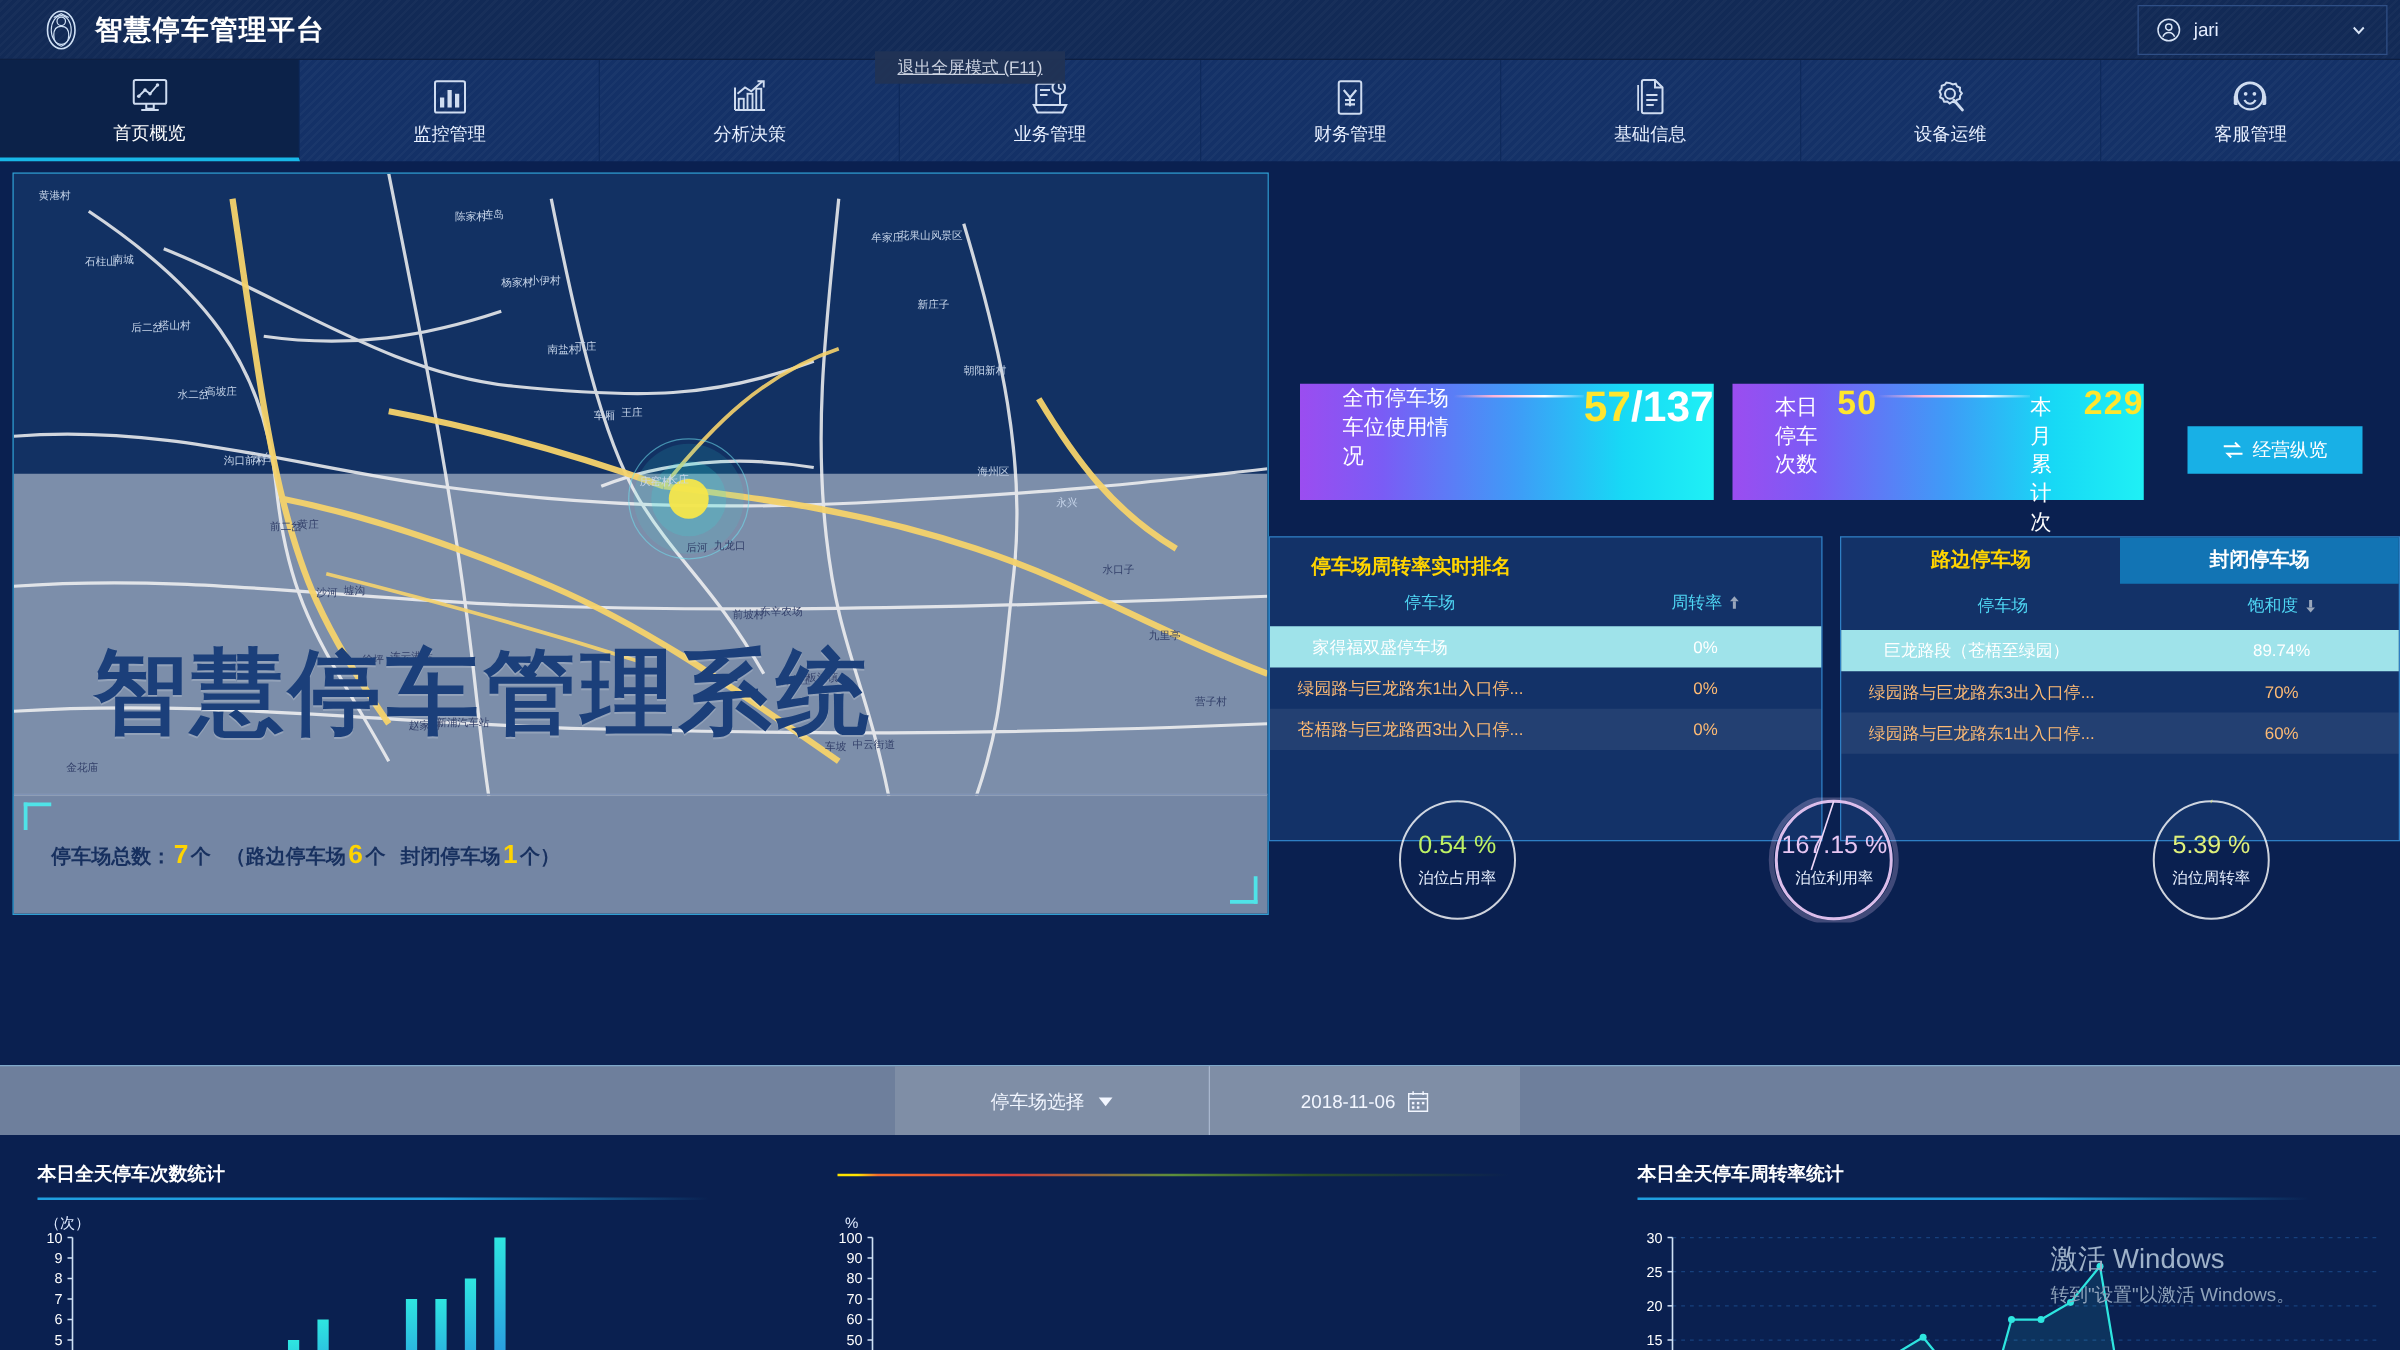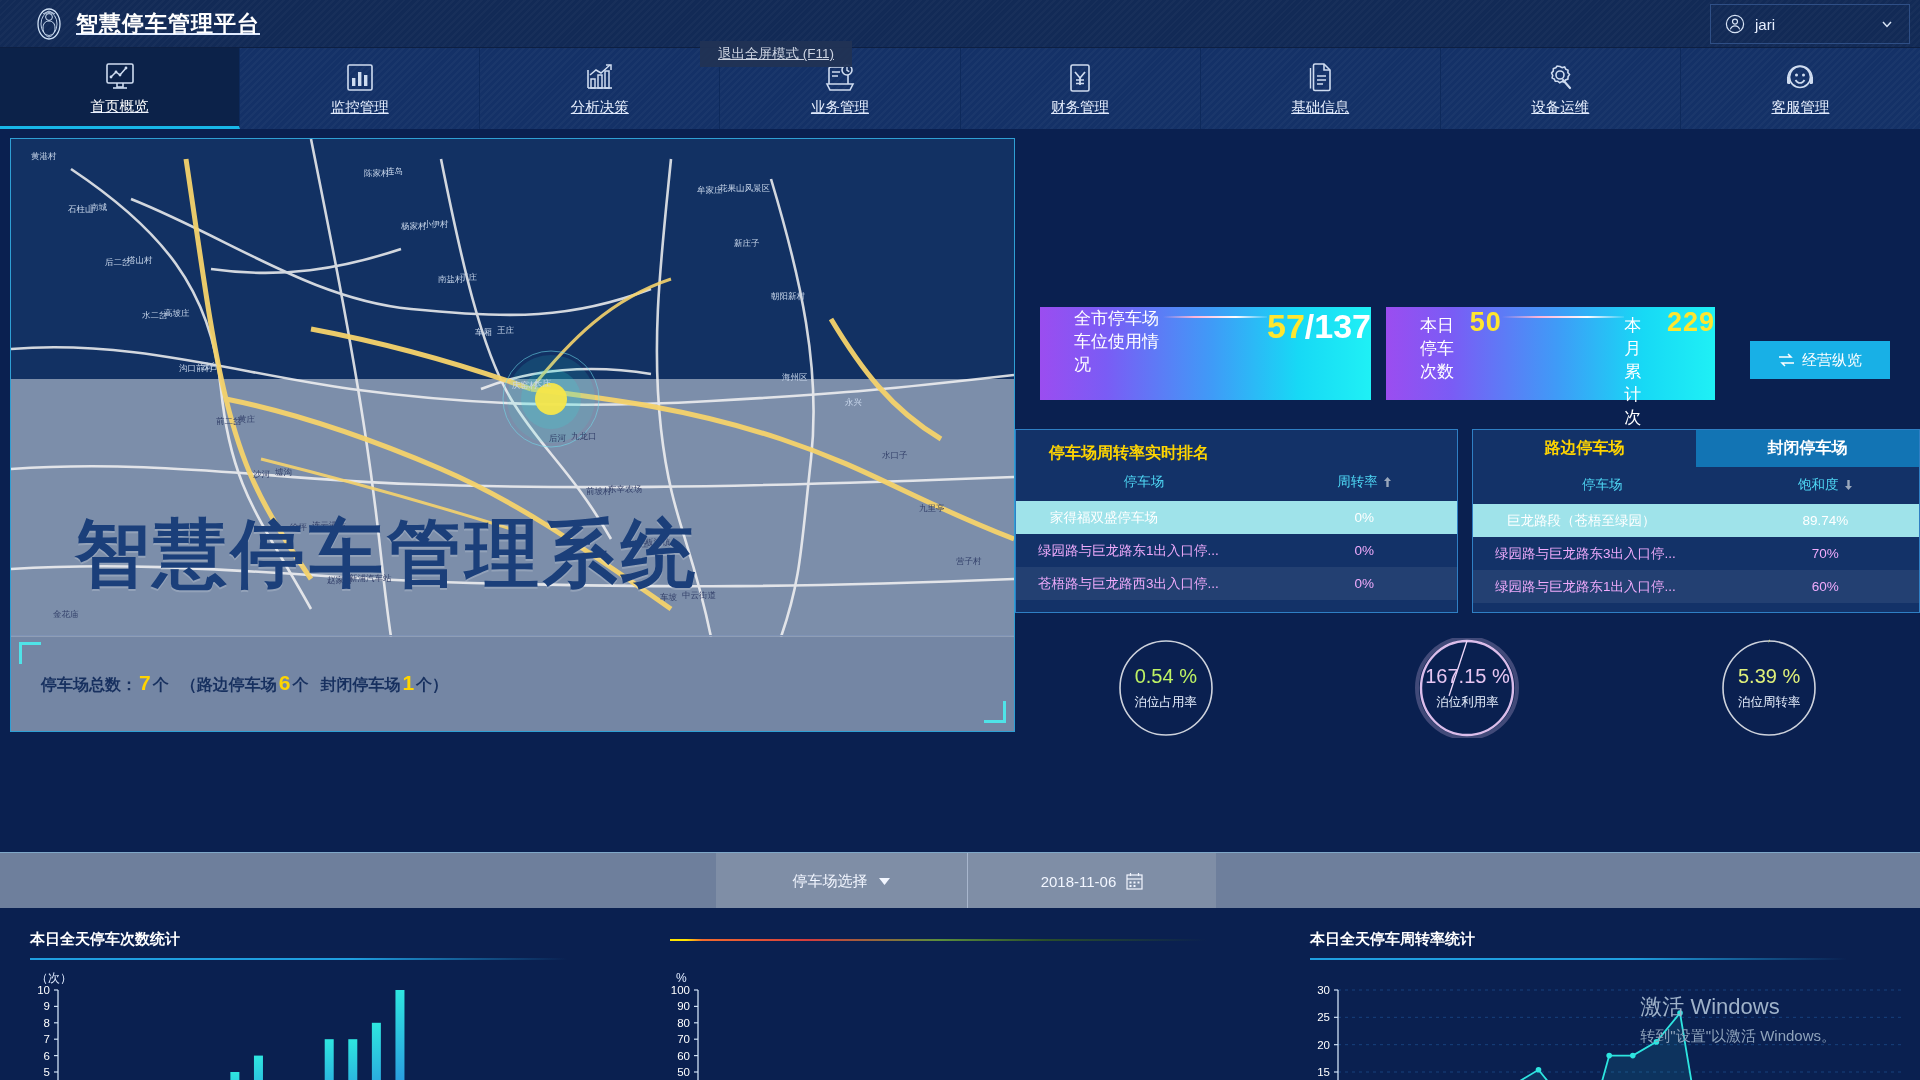--- a/index.html
+++ b/index.html
@@ -4,21 +4,21 @@
 <style>
   * { box-sizing: border-box; margin:0; padding:0; }
   html,body { width:1920px; height:1080px; overflow:hidden; }
   body {
     font-family: "Liberation Sans", "DejaVu Sans", sans-serif;
     background:#0a2050;
     color:#dfeaff;
     position:relative;
   }
   
-  #app { width:1920px; height:1080px; position:relative;text-decoration:underline; }
+  #app { width:1920px; height:1080px; position:relative; }
   .topbar {
     height:48px; background:#122a56; position:relative;
     display:flex; align-items:center;
     border-bottom:1px solid #0d1f42;
     background-image:repeating-linear-gradient(135deg, rgba(255,255,255,.022) 0 2px, transparent 2px 5px);
   }
   .brand { display:flex; align-items:center; gap:12px; padding-left:34px; }
   .badge-logo { width:30px; height:32px; flex:0 0 auto; }
   .brand-title { font-size:22px; font-weight:bold; color:#ffffff; letter-spacing:1px; }
   .userbox {
@@ -93,34 +93,34 @@
   .kpi#kpi1 .bigv { font-size:34px; font-weight:bold; color:#ffe62e; }
   .kpi#kpi1 .bigv .rest { color:#ffffff; }
 
   .btn-overview {
     position:absolute; left:1750px; top:212px; width:140px; height:38px;
     background:#18b0e6; color:#fff; font-size:15px; display:flex; align-items:center;
     justify-content:center; gap:7px; cursor:pointer;
   }
 
   
-  .tblcard { position:absolute; top:300px; height:184px; border:1px solid #2f7fc4;
+  .tblcard { position:absolute; top:300px; height:244px; border:1px solid #2f7fc4;
       background:#133268; }
   #tbl-left { left:1015px; width:443px; }
   #tbl-right { left:1472px; width:448px; }
   .tbl-title { font-size:16px; color:#ffd400; font-weight:bold; padding:13px 0 0 33px; }
   .tabs { display:flex; height:37px; }
   .tab { flex:1 1 0; display:flex; align-items:center; justify-content:center;
       font-size:16px; font-weight:bold; color:#ffd400; cursor:pointer; }
   .tab.active { background:#1274b4; color:#ffffff; }
   .thead { display:flex; padding:9px 0 10px 0; }
   .th { font-size:13.5px; color:#4fd8f5; display:flex; align-items:center; justify-content:center; gap:5px;}
   .th.name { flex:0 0 58%; }
   .th.val  { flex:0 0 42%; }
-  .trow { display:flex; height:33px; align-items:center; font-size:13.5px; color:#f0abfc; }
+  .trow { display:flex; height:33px; align-items:center; font-size:13.5px; color:#fdba74; }
   .trow .c1 { flex:0 0 58%; padding-left:22px; white-space:nowrap; overflow:hidden; }
   .trow .c2 { flex:0 0 42%; text-align:center; }
   .trow.hi { background:#9fe3ea; color:#ffffff; }
   .trow.hi .c1 { padding-left:34px; }
   .trow.alt { background:rgba(255,255,255,.07); }
   .arrow-up, .arrow-dn { width:9px; height:12px; display:inline-block; }
 
   
   .gauges { position:absolute; left:1015px; top:510px; width:905px; height:98px;
       display:flex; align-items:center; justify-content:space-around; }

